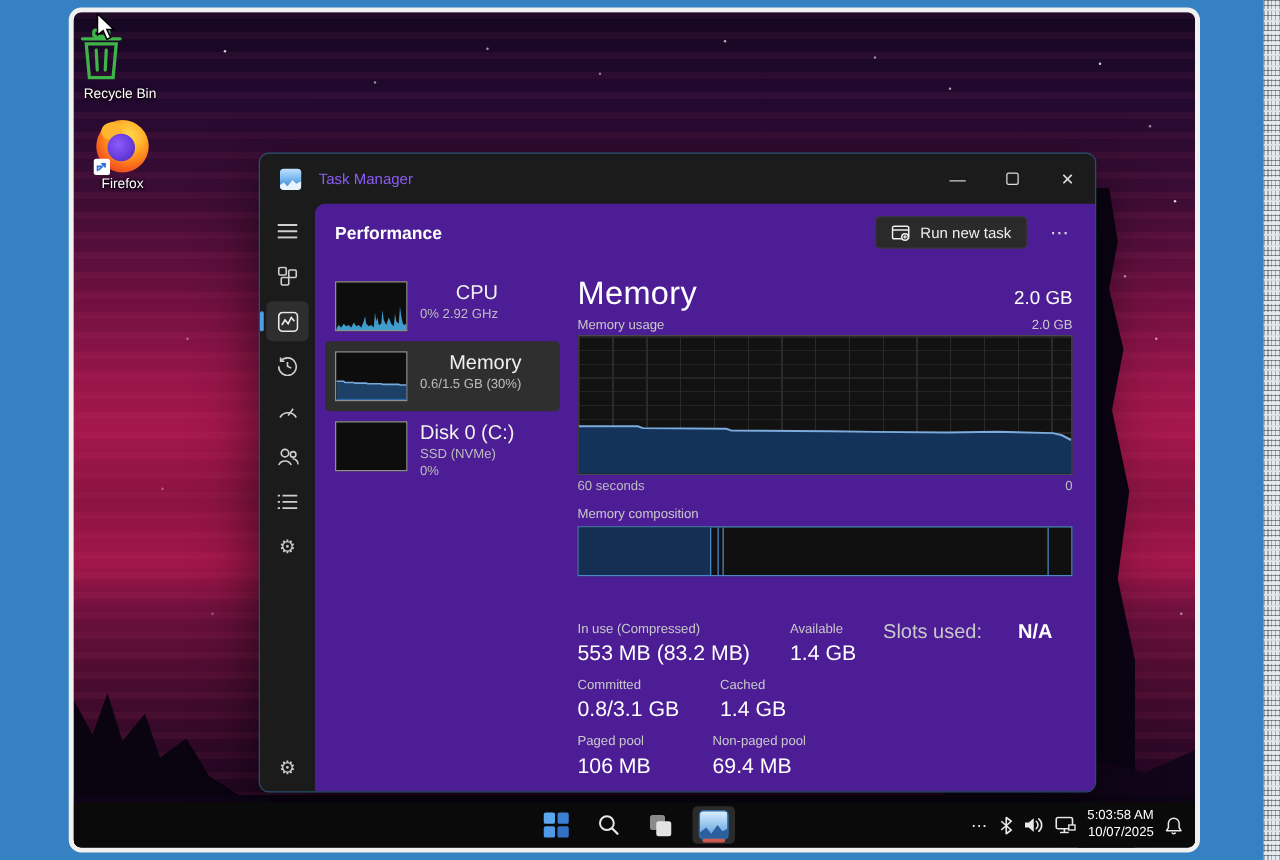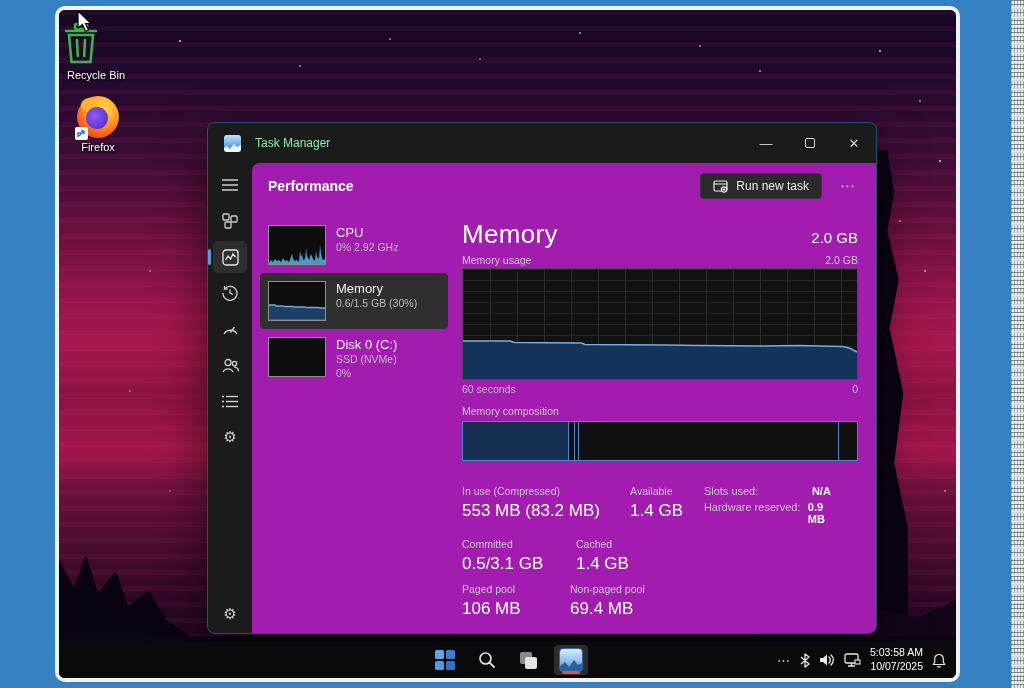--- a/index.html
+++ b/index.html
@@ -55,79 +55,79 @@
   .cursor { position:absolute; left:18px; top:0px; z-index:60; }
 
   
   .tm { position:absolute; left:148px; top:112px; width:670px; height:512px; background:#1b1b1b;
     border:1px solid #24516f; border-radius:8px; box-shadow:0 18px 48px rgba(0,0,0,.6); z-index:20;
     color:#e8e8e8; overflow:hidden; }
   .tm-titlebar { height:40px; display:flex; align-items:center; padding-left:16px; }
   .tm-appicon { width:17px; height:17px; border-radius:3px; margin-right:14px;
     background:linear-gradient(180deg,#bfe0ff 0%,#7db9ef 45%,#2f7ad1 100%); position:relative; overflow:hidden; }
   .tm-appicon svg { position:absolute; bottom:0; left:0; }
-  .tm-title { font-size:12px; color:#86efac; }
+  .tm-title { font-size:12px; color:#8b5cf6; }
   .tm-controls { margin-left:auto; display:flex; height:40px; }
   .tm-ctl { width:44px; height:40px; display:flex; align-items:center; justify-content:center;
     font-size:13px; color:#dcdcdc; }
   .tm-ctl .maxbox { width:10px; height:10px; border:1px solid #dcdcdc; border-radius:2px; }
 
   .tm-body { position:absolute; top:40px; left:0; right:0; bottom:0; }
   .tm-rail { position:absolute; left:0; top:0; bottom:0; width:44px; display:flex; flex-direction:column;
     align-items:center; padding-top:6px; }
   .rail-btn { width:34px; height:32px; display:flex; align-items:center; justify-content:center;
     margin-bottom:4px; border-radius:5px; position:relative; color:#cfcfcf; }
   .rail-btn.sel { background:#2e2e2e; }
   .rail-btn.sel::before { content:""; position:absolute; left:-5px; top:8px; width:3px; height:16px;
     border-radius:2px; background:#4ba0e8; }
   .rail-gear { position:absolute; bottom:10px; left:0; width:44px; display:flex; justify-content:center;
     font-size:15px; color:#c9c9c9; }
   .glyph-gear { font-size:15px; color:#c9c9c9; }
 
-  .tm-card { position:absolute; left:44px; top:0; right:0; bottom:0; background:#a21caf;
+  .tm-card { position:absolute; left:44px; top:0; right:0; bottom:0; background:#4c1d95;
     border-top-left-radius:8px; display:flex; flex-direction:column; }
   .tm-header { height:46px; display:flex; align-items:center; padding:0 14px 0 16px; }
   .tm-header .hd-title { font-size:14px; font-weight:bold; color:#fff; }
   .run-task { margin-left:auto; display:flex; align-items:center; gap:8px; background:#2a2a2a;
     border:1px solid #383838; border-radius:4px; padding:5px 12px; font-size:12px; color:#eee; }
   .more-btn { margin-left:12px; font-size:15px; color:#ddd; letter-spacing:1px; padding:2px 6px; }
   .tm-content { flex:1; display:flex; padding:8px 18px 10px 8px; gap:14px; overflow:hidden; }
 
   
   .plist { width:188px; display:flex; flex-direction:column; }
   .pitem { display:flex; gap:10px; padding:8px 8px; border-radius:4px; align-items:flex-start; }
   .pitem.sel { background:#2f2f2f; }
   .thumb { width:58px; height:40px; border:1px solid #8f8f8f; background:#0d0d0d; flex:none; position:relative; overflow:hidden; }
-  .pname { font-size:13px; color:#f0f0f0; line-height:1.25; }
+  .pname { font-size:16px; color:#f0f0f0; line-height:1.25;text-align:right; }
   .psub { font-size:10.5px; color:#bdbdbd; line-height:1.3; white-space:nowrap; }
 
   
   .mpanel { flex:1; min-width:0; padding-top:2px; }
   .m-title-row { display:flex; align-items:baseline; justify-content:space-between; }
   .m-title { font-size:26px; font-weight:300; color:#fff; letter-spacing:.3px; }
   .m-cap { font-size:15px; color:#fff; }
   .m-axis-row { display:flex; justify-content:space-between; font-size:10.5px; color:#c9c9c9; margin-top:4px; }
   .graph { margin-top:2px; height:112px; border:1px solid #4a4a4a; background:#121212; position:relative;
     background-image:
       repeating-linear-gradient(90deg, #2a2a2a 0 1px, transparent 1px 27px),
       repeating-linear-gradient(180deg, #252525 0 1px, transparent 1px 11px); }
   .graph svg { position:absolute; inset:0; width:100%; height:100%; }
   .m-time-row { display:flex; justify-content:space-between; font-size:10.5px; color:#bdbdbd; margin-top:3px; }
   .comp-label { font-size:10.5px; color:#c9c9c9; margin-top:10px; }
   .comp-bar { margin-top:4px; height:40px; border:1px solid #4d87c8; background:#101010; position:relative; }
   .seg-inuse { position:absolute; left:0; top:0; bottom:0; width:27%; background:#142f52; border-right:1px solid #4d87c8; }
   .seg-line { position:absolute; top:0; bottom:0; width:1px; background:#4d87c8; }
 
-  .stats { margin-top:24px; display:flex; flex-direction:column; gap:9px; }
+  .stats { margin-top:36px; display:flex; flex-direction:column; gap:9px; }
   .srow { display:flex; align-items:flex-start; }
   .sblock { margin-right:16px; }
   .slabel { font-size:10.5px; color:#c9c9c9; margin-bottom:4px; white-space:nowrap; }
   .svalue { font-size:17px; color:#fff; white-space:nowrap; }
   .w-inuse { width:158px; } .w-avail { width:60px; } .w-commit { width:98px; } .w-paged { width:92px; }
-  .kvcol { font-size:11px; }
+  .kvcol { font-size:16px; }
   .kvrow { display:flex; margin-bottom:4px; }
   .kvrow .k { width:108px; color:#c9c9c9; }
   .kvrow .v { color:#fff; font-weight:bold; }
 
   
   .taskbar { position:absolute; left:0; bottom:0; width:100%; height:36px; background:#0a0a0a; z-index:40; }
   .tb-center { position:absolute; left:50%; top:0; transform:translateX(-50%); height:36px;
     display:flex; align-items:center; gap:8px; }
   .tb-btn { width:34px; height:30px; border-radius:4px; display:flex; align-items:center; justify-content:center; position:relative; }
   .tb-btn.active { background:#2b2b2b; }
@@ -375,30 +375,26 @@
                 </div>
                 <div class="sblock w-avail">
                   <div class="slabel">Available</div>
                   <div class="svalue">1.4 GB</div>
                 </div>
                 <div class="sblock kvcol">
                   <div class="kvrow">
                     <span class="k">Slots used:</span>
                     <span class="v">N/A</span>
                   </div>
-                  <div class="kvrow">
-                    <span class="k">Hardware reserved:</span>
-                    <span class="v">0.9 MB</span>
-                  </div>
                 </div>
               </div>
               <div class="srow">
                 <div class="sblock w-commit">
                   <div class="slabel">Committed</div>
-                  <div class="svalue">0.5/3.1 GB</div>
+                  <div class="svalue">0.8/3.1 GB</div>
                 </div>
                 <div class="sblock">
                   <div class="slabel">Cached</div>
                   <div class="svalue">1.4 GB</div>
                 </div>
               </div>
               <div class="srow">
                 <div class="sblock w-paged">
                   <div class="slabel">Paged pool</div>
                   <div class="svalue">106 MB</div>

